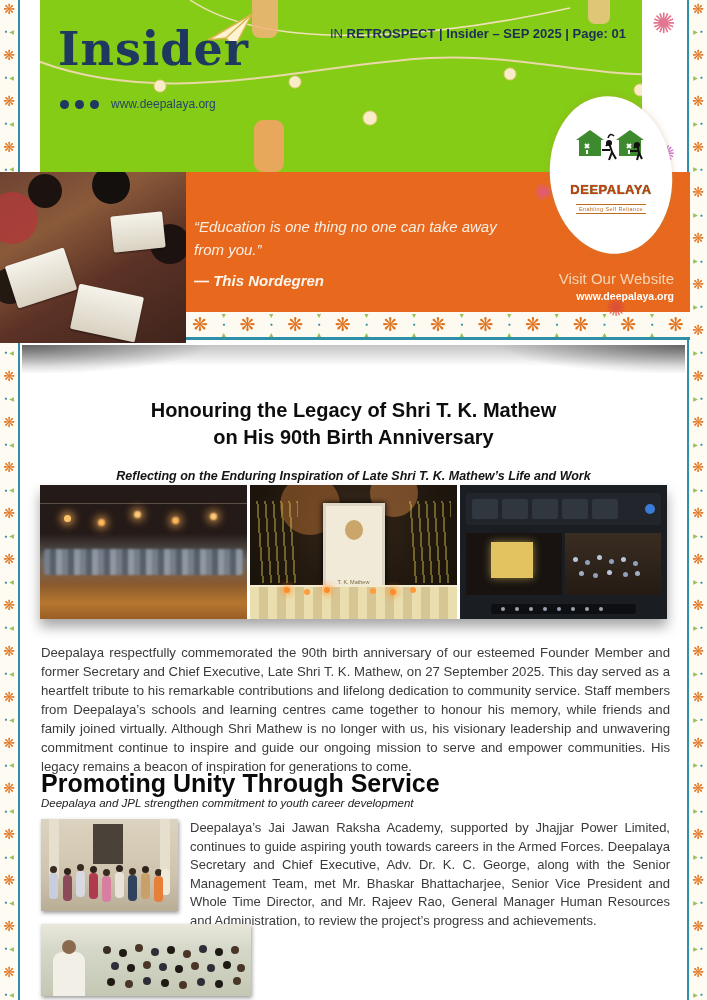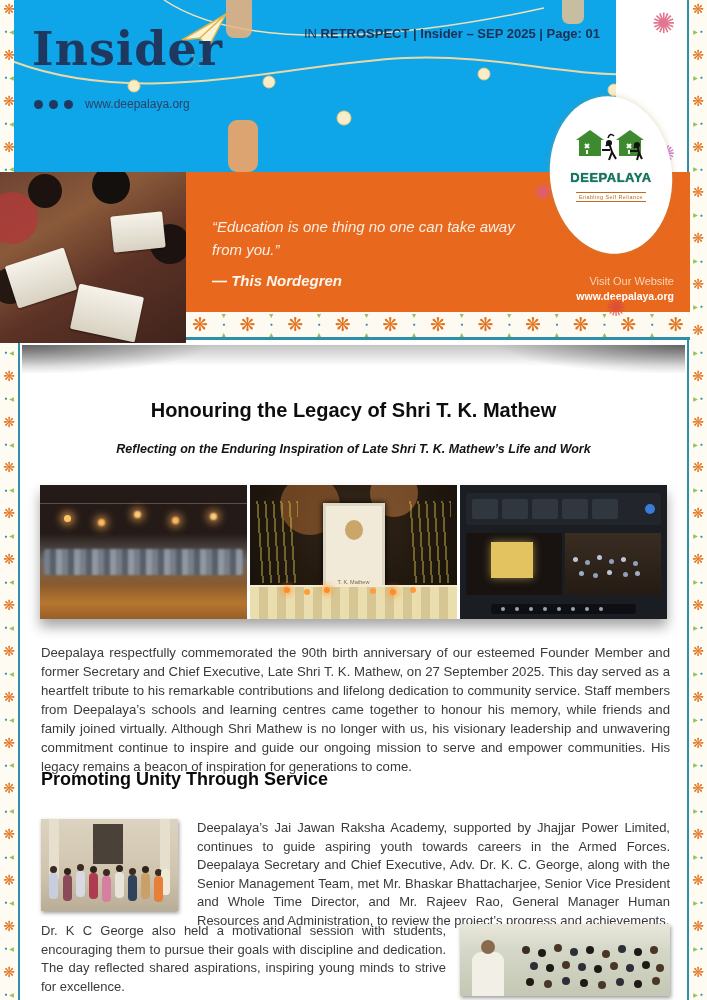--- a/index.html
+++ b/index.html
@@ -11,59 +11,59 @@
                display:flex;flex-direction:column;justify-content:space-between;align-items:center;
                padding:2px 0;box-sizing:border-box;}
   .side-border.left{left:0;border-right:2px solid #2E8FA8;}
   .side-border.right{right:0;border-left:2px solid #2E8FA8;}
   .vf{font-size:14px;line-height:1;color:#E0731F;}
   .vrow{display:flex;align-items:center;gap:2px;line-height:1;}
   .dot{color:#2E8FA8;font-size:5px;font-style:normal;}
   .tri{color:#97C15C;font-size:6px;font-style:normal;}
 
   
-  .header{position:absolute;left:14px;top:0;width:602px;height:172px;background:#0ea5e9;z-index:1;overflow:hidden;}
+  .header{position:absolute;left:40px;top:0;width:602px;height:172px;background:#84cc16;z-index:1;overflow:hidden;}
   .lights{position:absolute;left:0;top:0;}
   .masthead{position:absolute;left:18px;top:22px;font-family:"DejaVu Serif",serif;font-weight:bold;
             font-size:46px;color:#1E3860;letter-spacing:1px;}
   .dots-row{position:absolute;left:20px;top:97px;display:flex;align-items:center;gap:6px;}
   .nav-dot{width:9px;height:9px;border-radius:50%;background:#1E3860;}
   .site-url{font-size:12px;color:#2A4368;margin-left:6px;}
   .meta{position:absolute;right:16px;top:26px;text-align:right;color:#1C2F55;}
   .meta-l1{font-size:13px;}
   .meta-l1 b{font-weight:bold;}
   .meta-l2{font-size:11.5px;margin-top:5px;color:#23355A;}
 
   
   .banner-photo{position:absolute;left:0;top:172px;width:186px;height:171px;z-index:3;overflow:hidden;
                 background:linear-gradient(150deg,#6e4332 0%,#8a5a3a 30%,#5c3226 60%,#3f241c 100%);}
   .banner-photo .blob{position:absolute;border-radius:50%;}
   .book{position:absolute;background:linear-gradient(#f5f2ea,#d9d2c2);border-radius:2px;box-shadow:0 1px 2px rgba(0,0,0,.5);}
 
   .orange-banner{position:absolute;left:186px;top:172px;width:504px;height:140px;background:#E8681E;z-index:2;}
-  .quote{position:absolute;left:26px;top:44px;width:310px;font-size:15px;font-style:italic;
+  .quote{position:absolute;left:8px;top:44px;width:310px;font-size:15px;font-style:italic;
          color:#F9EFE2;line-height:1.5;}
   .attribution{margin-top:9px;font-weight:bold;font-size:15px;color:#FDF6EC;}
   .visit{position:absolute;right:16px;bottom:9px;text-align:right;line-height:1.35;}
-  .visit-label{font-size:11px;color:#F6D5B4;}
+  .visit-label{font-size:15px;color:#F6D5B4;}
   .visit-url{font-size:10.5px;color:#FFFFFF;font-weight:bold;}
 
   .band{position:absolute;left:186px;top:312px;width:504px;height:28px;background:#FDFAF1;
         border-bottom:3px solid #2E8FA8;z-index:2;display:flex;align-items:center;
         justify-content:space-between;padding:0 6px;box-sizing:border-box;overflow:hidden;}
   .hf{font-size:19px;line-height:1;color:#E0731F;}
   .hsep{display:flex;flex-direction:column;align-items:center;justify-content:space-between;height:26px;line-height:1;}
   .hsep .t{color:#97C15C;font-size:7px;font-style:normal;}
 
   
   .logo-wrap{position:absolute;left:550px;top:96px;width:122px;height:158px;z-index:4;}
   .logo-oval{position:absolute;left:0;top:0;width:122px;height:158px;border-radius:50%;background:#FFFFFF;
              transform:rotate(-6deg);box-shadow:0 0 6px rgba(180,140,60,.35);}
   .logo-inner{position:absolute;left:0;top:28px;width:122px;text-align:center;}
-  .logo-name{font-size:13px;font-weight:bold;color:#0f766e;letter-spacing:.5px;margin-top:0;
+  .logo-name{font-size:13px;font-weight:bold;color:#c2410c;letter-spacing:.5px;margin-top:12px;
              text-shadow:0 0 1px #205a16;}
   .logo-tagline{display:inline-block;font-size:5.5px;color:#C06A1E;border-top:1px solid #C06A1E;
                 border-bottom:1px solid #C06A1E;padding:1px 3px;margin-top:1px;letter-spacing:.4px;}
   .fw{position:absolute;font-size:28px;opacity:.75;z-index:3;line-height:1;}
 
   
   .card{position:absolute;left:22px;top:345px;width:663px;height:655px;background:#fff;z-index:2;overflow:hidden;}
   .card-shadow{position:absolute;left:0;top:0;right:0;height:28px;pointer-events:none;
       background:
         radial-gradient(ellipse 40% 150% at 0% 0%, rgba(0,0,0,.5), transparent 70%),
@@ -119,23 +119,23 @@
                  6px 14px #a0aec2,20px 16px #8fa0b8,34px 13px #b9c6d9,50px 15px #8fa0b8,62px 14px #a0aec2;}
   .vm-bot{position:absolute;left:15%;right:15%;bottom:5px;height:10px;background:#0d0f12;border-radius:3px;}
   .vm-bot span{position:absolute;left:10px;top:3px;width:4px;height:4px;border-radius:50%;background:#9aa4b2;
       box-shadow:14px 0 #9aa4b2,28px 0 #9aa4b2,42px 0 #9aa4b2,56px 0 #9aa4b2,70px 0 #9aa4b2,84px 0 #9aa4b2,98px 0 #9aa4b2;}
 
   
   .a1-body{position:absolute;left:19px;top:298px;width:629px;font-size:13.2px;line-height:1.44;
            text-align:justify;color:#3A3A3A;}
 
   
-  .a2-head{position:absolute;left:19px;top:424px;font-size:18px;font-weight:bold;color:#0A0A0A;}
+  .a2-head{position:absolute;left:19px;top:424px;font-size:25px;font-weight:bold;color:#0A0A0A;}
   .a2-sub{position:absolute;left:19px;top:452px;font-style:italic;font-size:11.5px;color:#222;}
-  .a2-rowa{position:absolute;left:19px;top:474px;width:629px;display:flex;gap:19px;}
+  .a2-rowa{position:absolute;left:19px;top:474px;width:629px;display:flex;gap:12px;}
   .ph-group{position:relative;width:137px;height:92px;flex:none;overflow:hidden;box-shadow:1px 2px 4px rgba(0,0,0,.4);
       background:linear-gradient(#dcd3c0 0%,#cfc4ae 60%,#b9ad96 100%);}
   .grp-door{position:absolute;left:52px;top:5px;width:30px;height:40px;background:#4a4238;}
   .grp-col-l{position:absolute;left:8px;top:0;width:10px;height:60px;background:#e7dfcd;}
   .grp-col-r{position:absolute;right:8px;top:0;width:10px;height:60px;background:#e7dfcd;}
   .grp-people{position:absolute;left:8px;bottom:12px;width:9px;height:26px;border-radius:4px;background:#c9cede;
       box-shadow:14px 2px #8a4a5a,27px -2px #d9d9e2,40px 0 #b03a50,53px 3px #d77fa0,66px -1px #e8e4da,
                  79px 2px #30425c,92px 0 #caa06a,105px 3px #e77f3a,112px -4px #f0ead8;}
   .grp-heads{position:absolute;left:9px;bottom:38px;width:7px;height:7px;border-radius:50%;background:#3a2a20;
       box-shadow:14px 2px #2e221a,27px -2px #3a2a20,40px 0 #2e221a,53px 3px #3a2a20,66px -1px #2e221a,
@@ -526,20 +526,21 @@
       <div class="logo-name">DEEPALAYA</div>
       <div class="logo-tagline">Enabling Self Reliance</div>
     </div>
   </div>
 
   <div class="card">
     <div class="card-shadow"></div>
 
     <div class="a1-title">
       <div>Honouring the Legacy of Shri T. K. Mathew</div>
+      <div>on His 90th Birth Anniversary</div>
     </div>
     <div class="a1-sub">Reflecting on the Enduring Inspiration of Late Shri T. K. Mathew’s Life and Work</div>
 
     <div class="photos-row">
       <div class="ph ph-aud">
         <div class="aud-truss"></div>
         <span class="aud-lights"></span>
         <div class="aud-crowd"></div>
       </div>
       <div class="ph ph-mem">
@@ -573,34 +574,34 @@
         </div>
         <div class="vm-bot">
             <span></span>
           </div>
       </div>
     </div>
 
     <div class="a1-body">Deepalaya respectfully commemorated the 90th birth anniversary of our esteemed Founder Member and former Secretary and Chief Executive, Late Shri T. K. Mathew, on 27 September 2025. This day served as a heartfelt tribute to his remarkable contributions and lifelong dedication to community service. Staff members from Deepalaya’s schools and learning centres came together to honour his memory, while friends and family joined virtually. Although Shri Mathew is no longer with us, his visionary leadership and unwavering commitment continue to inspire and guide our ongoing mission to serve and empower communities. His legacy remains a beacon of inspiration for generations to come.</div>
 
     <div class="a2-head">Promoting Unity Through Service</div>
+    <div class="a2-sub">Deepalaya and JPL strengthen commitment to youth career development</div>
 
     <div class="a2-rowa">
       <div class="ph-group">
         <div class="grp-col-l"></div>
         <div class="grp-col-r"></div>
         <div class="grp-door"></div>
         <span class="grp-heads"></span>
         <span class="grp-people"></span>
       </div>
       <div class="a2-p1">Deepalaya’s Jai Jawan Raksha Academy, supported by Jhajjar Power Limited, continues to guide aspiring youth towards careers in the Armed Forces. Deepalaya Secretary and Chief Executive, Adv. Dr. K. C. George, along with the Senior Management Team, met Mr. Bhaskar Bhattacharjee, Senior Vice President and Whole Time Director, and Mr. Rajeev Rao, General Manager Human Resources and Administration, to review the project’s progress and achievements.</div>
     </div>
 
     <div class="a2-rowb">
-      <div class="a2-p2">Dr. K C George also held a motivational session with students, encouraging them to pursue their goals with discipline and dedication. The day reflected shared aspirations, inspiring young minds to strive for excellence.</div>
       <div class="ph-class">
         <span class="cls-crowd"></span>
         <div class="cls-spk-body"></div>
         <div class="cls-spk-head"></div>
       </div>
     </div>
   </div>
 
 </div>
 

